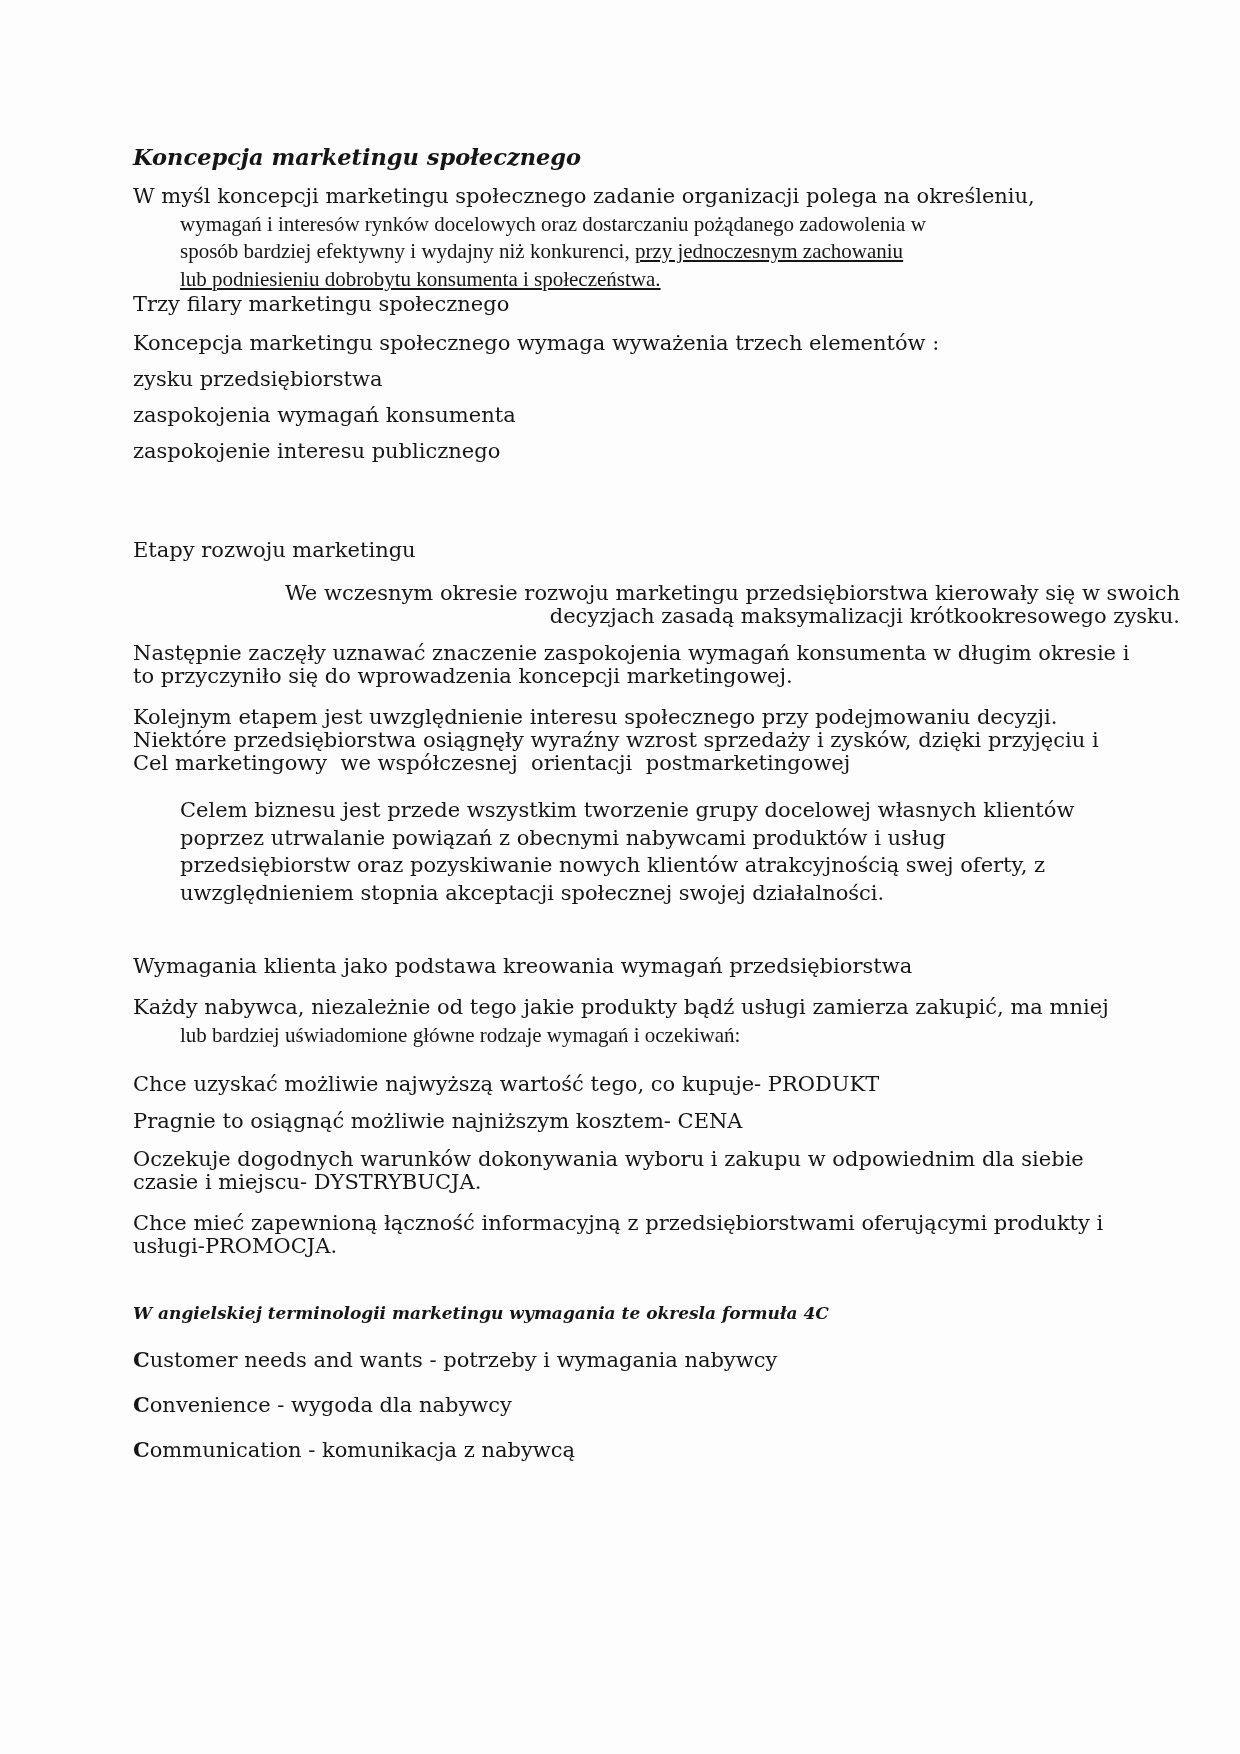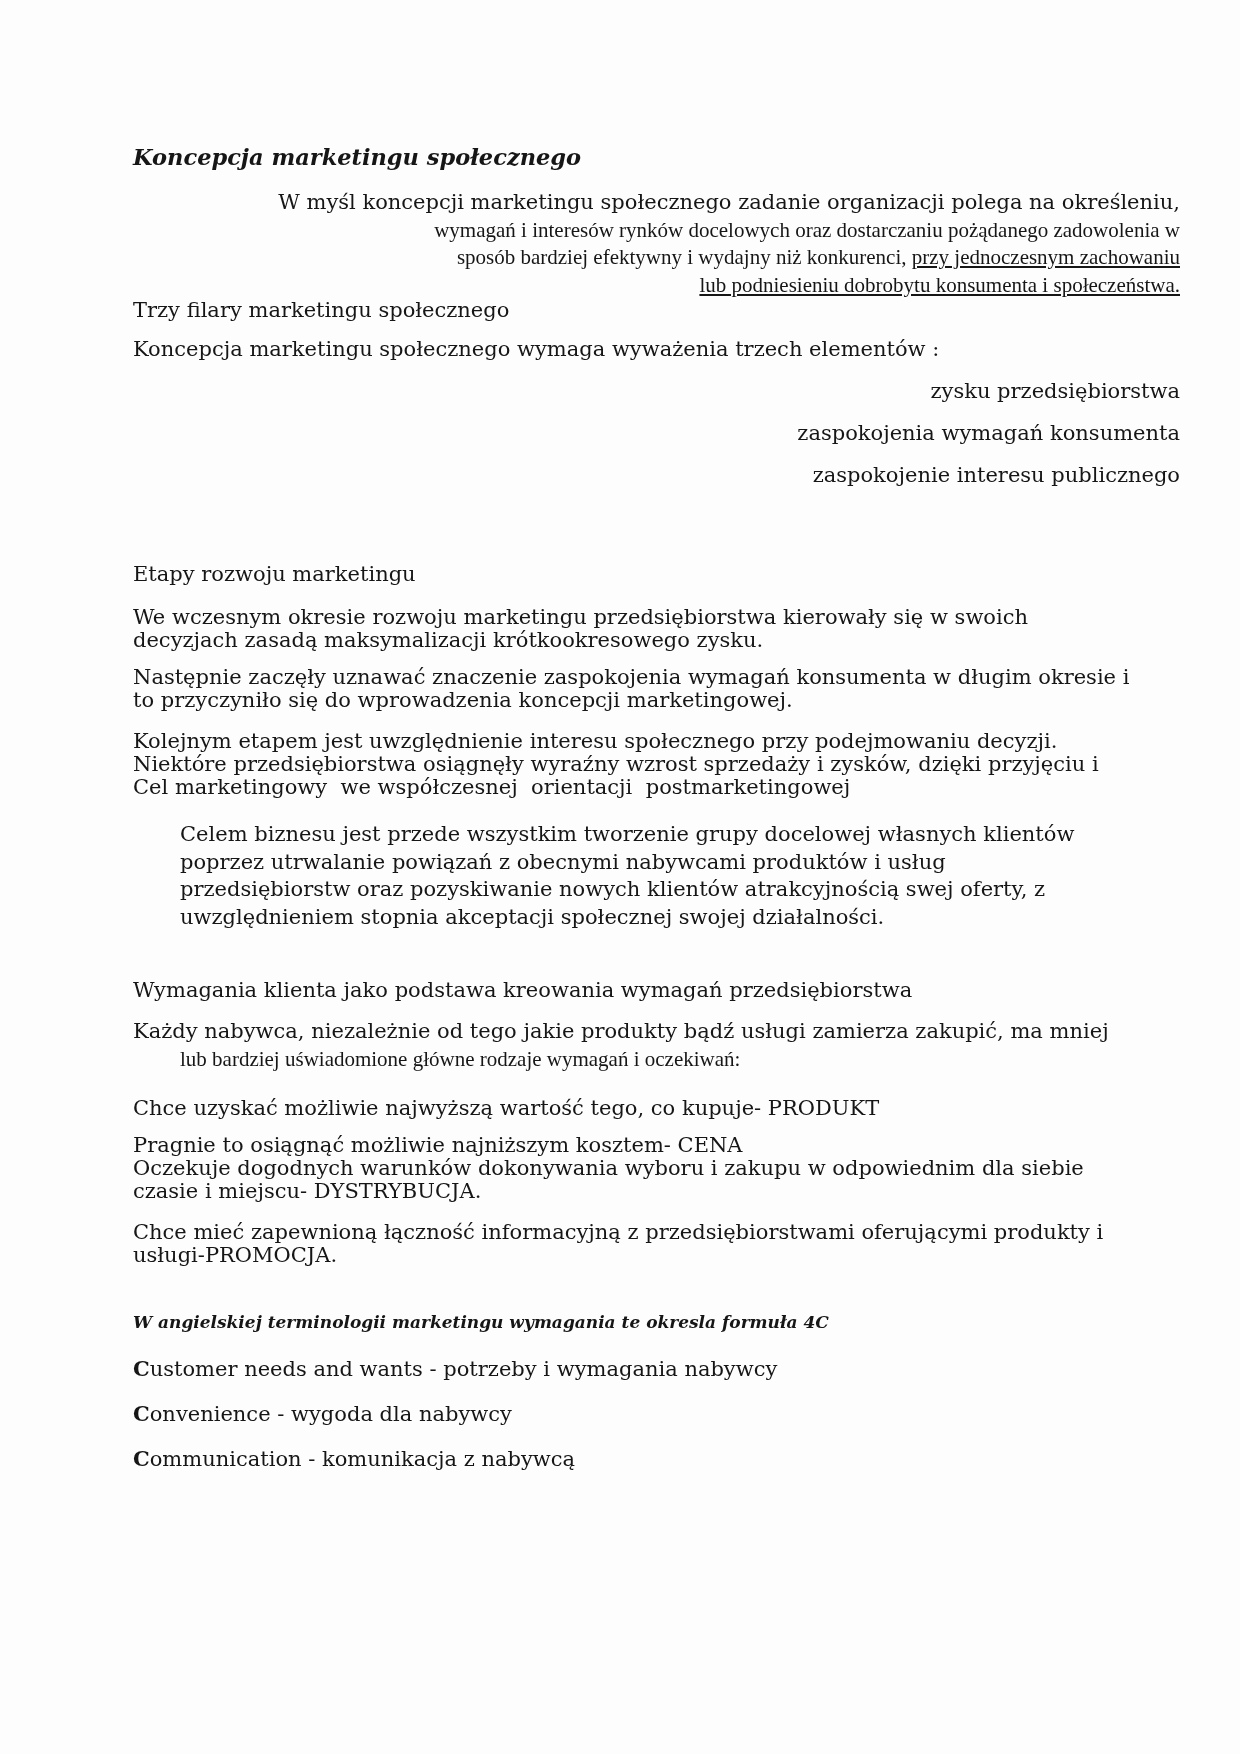--- a/index.html
+++ b/index.html
@@ -42,25 +42,25 @@
   }
   .loose { line-height: 27.5px; }
   .line { display: block; }
   .ind { padding-left: 47px; font-family: Liberation Serif, serif; }
   .block-ind { padding-left: 47px; }
   .u { text-decoration: underline; }
   .prewrap { white-space: pre-wrap; }
   .fourc::first-letter { font-weight: bold; }
   .mt8  { margin-top: 24px; }
   .mt14 { margin-top: 14px; }
-  .mt15 { }
+  .mt15 { margin-top: 15px; }
   .mt16 { margin-top: 16px; }
   .mt18 { margin-top: 18px; }
-  .mt19 { margin-top: 19px; text-align: right; }
-  .mt20 { margin-top: 20px; }
+  .mt19 { margin-top: 13px; }
+  .mt20 { margin-top: 20px; text-align: right; }
   .mt21 { margin-top: 21px; }
   .mt22 { margin-top: 22px; }
   .mt42 { margin-top: 42px; }
   .mt48 { margin-top: 48px; }
   .mt76 { margin-top: 76px; }
 </style>
 </head>
 <body>
 
 <div class="page">

